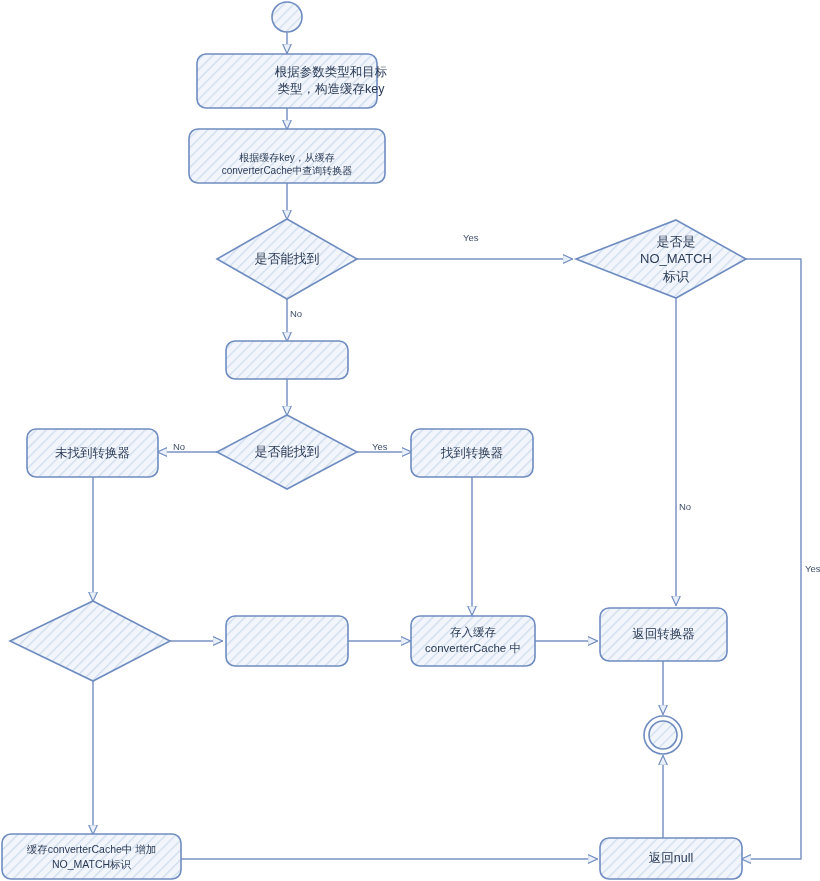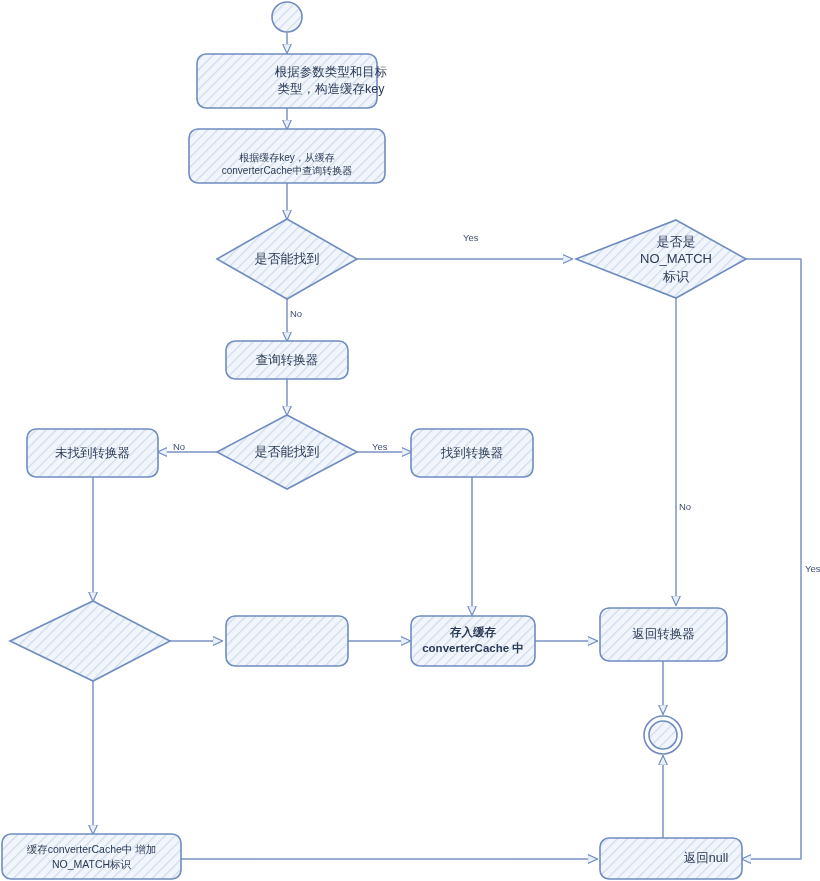--- a/index.html
+++ b/index.html
@@ -133,39 +133,38 @@
 
   <div class="node-label lbl-box" style="left:189px;top:129px;width:196px;height:54px;font-size:10px;margin-top:8px;">根据缓存key，从缓存
 converterCache中查询转换器</div>
 
   <div class="node-label lbl-dia" style="left:222px;top:241px;width:130px;height:36px;">是否能找到</div>
 
   <div class="node-label lbl-dia" style="left:606px;top:225px;width:140px;height:68px;font-size:13px;">是否是
 NO_MATCH
 标识</div>
 
-  <div class="node-label lbl-box" style="left:226px;top:341px;width:122px;height:38px;">查询转换器</div>
 
   <div class="node-label lbl-dia" style="left:222px;top:434px;width:130px;height:36px;">是否能找到</div>
 
   <div class="node-label lbl-box" style="left:27px;top:429px;width:131px;height:48px;">未找到转换器</div>
 
   <div class="node-label lbl-box" style="left:411px;top:429px;width:122px;height:48px;">找到转换器</div>
 
 
 
-  <div class="node-label lbl-box" style="left:411px;top:616px;width:124px;height:50px;font-size:11.5px;font-weight:bold;">存入缓存
+  <div class="node-label lbl-box" style="left:411px;top:616px;width:124px;height:50px;font-size:11.5px;">存入缓存
 converterCache 中</div>
 
   <div class="node-label lbl-box" style="left:600px;top:608px;width:127px;height:53px;">返回转换器</div>
 
   <div class="node-label lbl-box" style="left:2px;top:834px;width:179px;height:45px;font-size:10.5px;border-radius:14px;">缓存converterCache中 增加
 NO_MATCH标识</div>
 
-  <div class="node-label lbl-box" style="left:600px;top:838px;width:142px;height:41px;padding-left:35px;">返回null</div>
+  <div class="node-label lbl-box" style="left:600px;top:838px;width:142px;height:41px;">返回null</div>
 
   <div class="edge-label" style="left:463px;top:232px;">Yes</div>
   <div class="edge-label" style="left:290px;top:308px;">No</div>
   <div class="edge-label" style="left:679px;top:501px;">No</div>
   <div class="edge-label" style="left:805px;top:563px;">Yes</div>
   <div class="edge-label" style="left:173px;top:441px;">No</div>
   <div class="edge-label" style="left:372px;top:441px;">Yes</div>
 
 </div>
 

